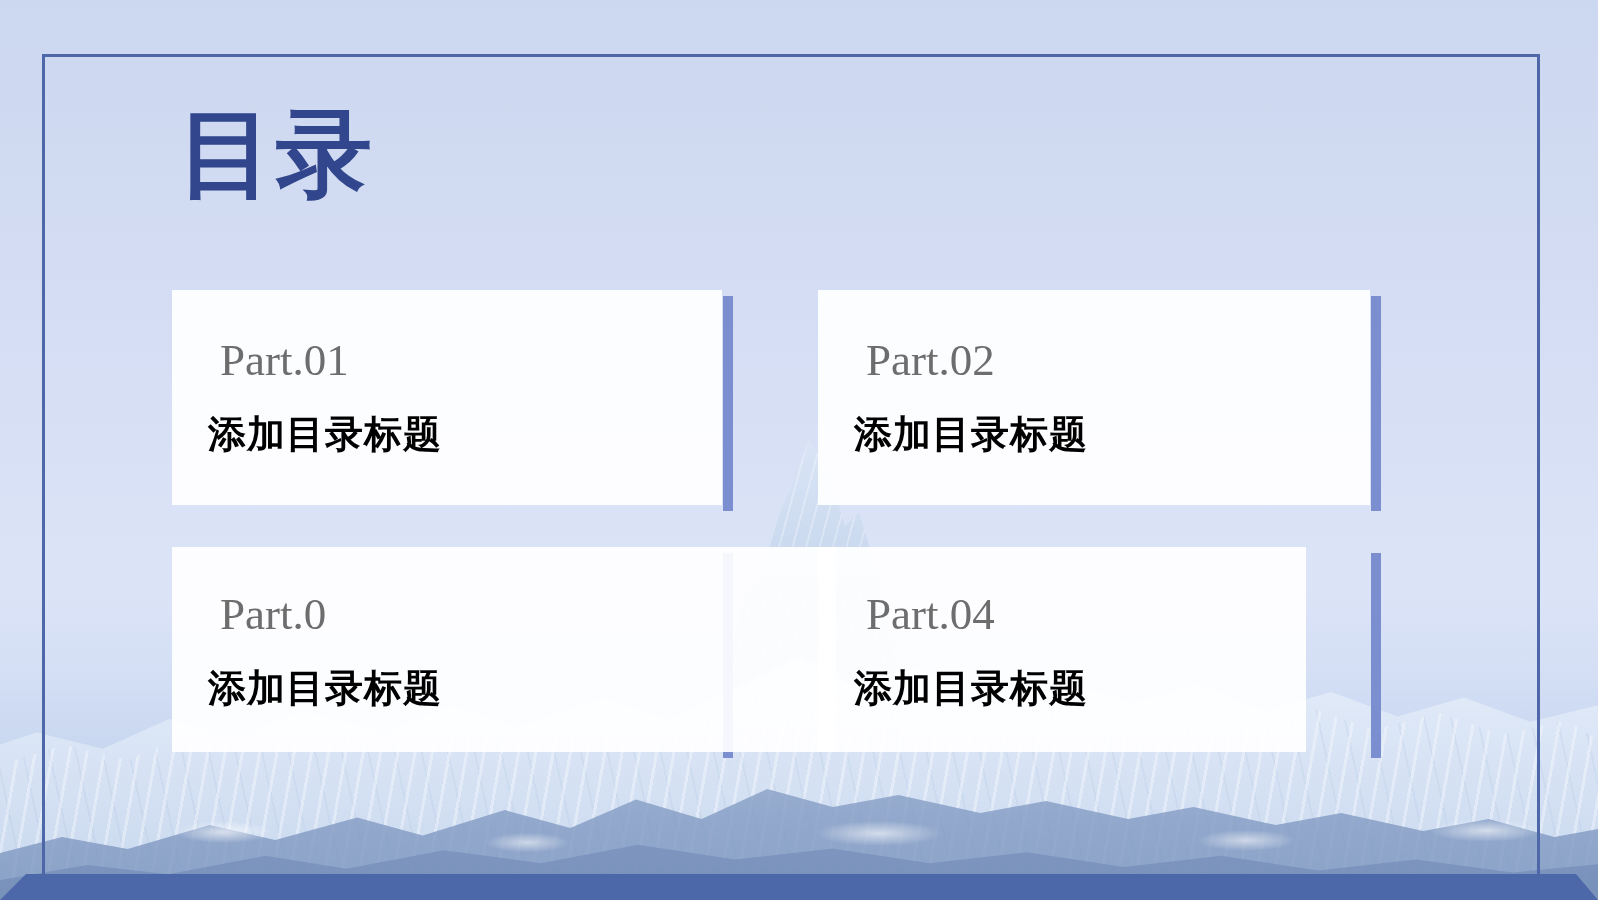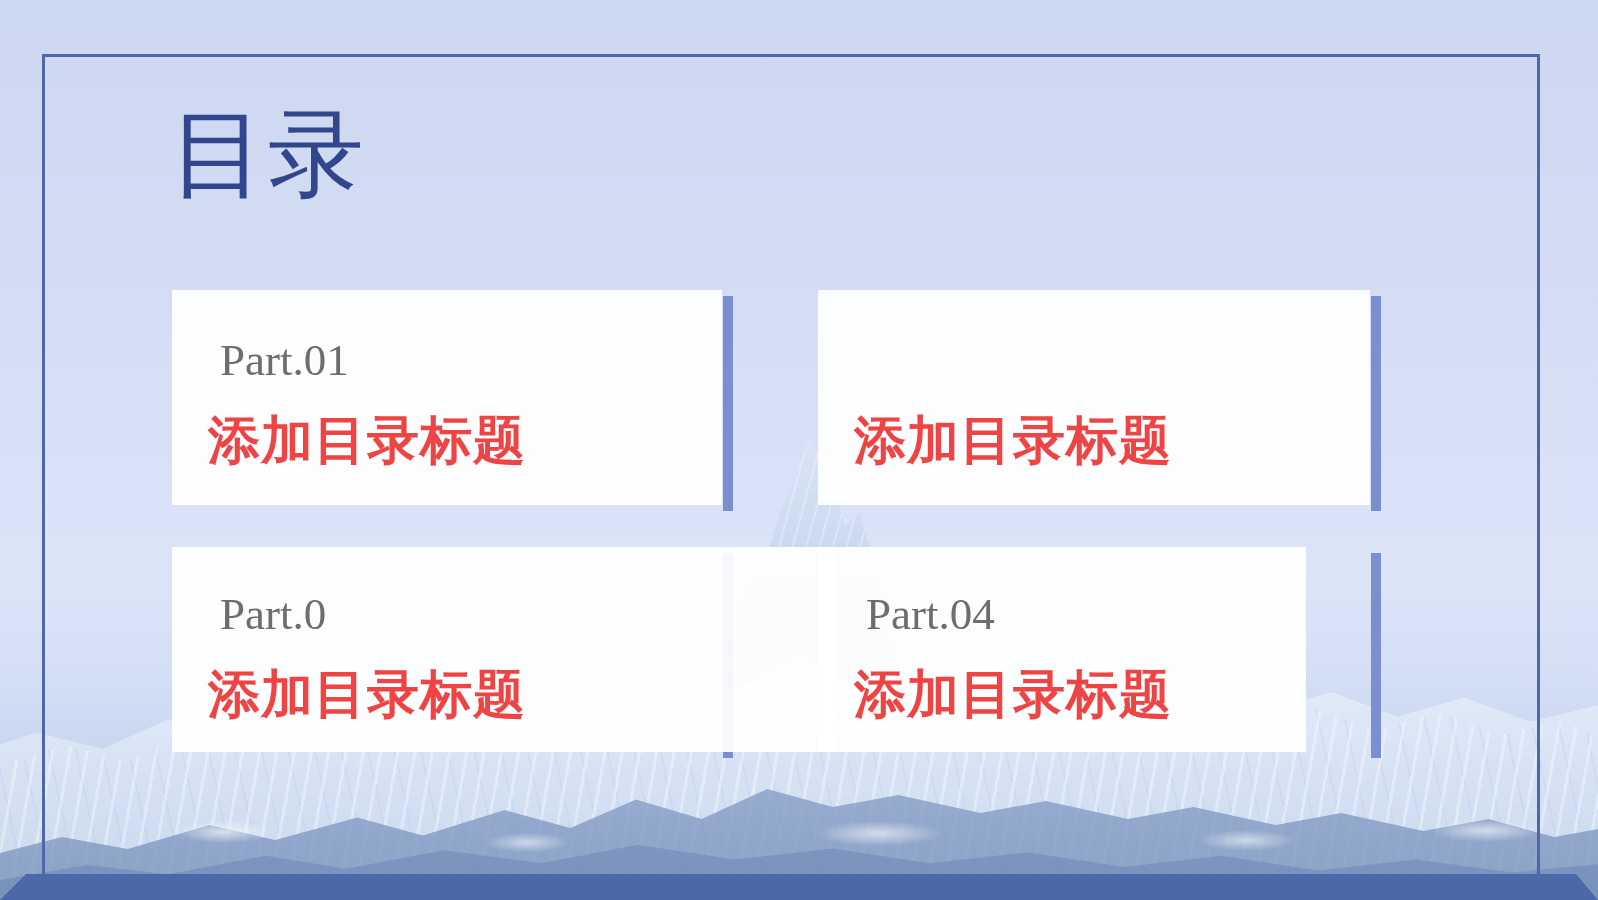--- a/index.html
+++ b/index.html
@@ -86,43 +86,43 @@
   }
 
   
   .frame{
     position:absolute;left:42px;top:54px;width:1498px;height:836px;
     border:3px solid #4e67a8;border-bottom:none;box-sizing:border-box;
   }
 
   
   .title{
-    position:absolute;left:170px;top:107px;
-    font-size:96px;line-height:1;font-weight:normal;color:#31468c;
+    position:absolute;left:178px;top:107px;
+    font-size:96px;line-height:1;font-weight:bold;color:#31468c;
     letter-spacing:2px;white-space:nowrap;
   }
 
   
   .card{position:absolute;}
   .card-bar{
     position:absolute;top:6px;width:10px;height:100%;
     background:#7b8fd0;
   }
   .card-body{
     position:absolute;left:0;top:0;width:100%;height:100%;
     background:rgba(255,255,255,.93);
     box-sizing:border-box;
   }
   .card-part{
     position:absolute;left:48px;
     font-size:45px;line-height:1;color:#6d6d6d;white-space:nowrap;
   }
   .card-heading{
     position:absolute;left:36px;
-    font-size:52px;line-height:1;font-weight:bold;color:#ef4444;
+    font-size:38px;line-height:1;font-weight:bold;color:#000000;
     letter-spacing:1px;white-space:nowrap;
   }
 
   
   #card-1{left:172px;top:290px;width:550px;height:215px;}
   #card-2{left:818px;top:290px;width:552px;height:215px;}
   #card-3{left:172px;top:547px;width:664px;height:205px;}
   #card-4{left:818px;top:547px;width:488px;height:205px;}
   #card-1 .card-bar,#card-3 .card-bar{left:551px;}
   #card-2 .card-bar,#card-4 .card-bar{left:553px;}
@@ -162,20 +162,21 @@
     <div class="card-bar"></div>
     <div class="card-body">
       <div class="card-part">Part.01</div>
       <div class="card-heading">添加目录标题</div>
     </div>
   </div>
 
   <div class="card" id="card-2">
     <div class="card-bar"></div>
     <div class="card-body">
+      <div class="card-part">Part.02</div>
       <div class="card-heading">添加目录标题</div>
     </div>
   </div>
 
   <div class="card" id="card-3">
     <div class="card-bar"></div>
     <div class="card-body">
       <div class="card-part">Part.0</div>
       <div class="card-heading">添加目录标题</div>
     </div>

